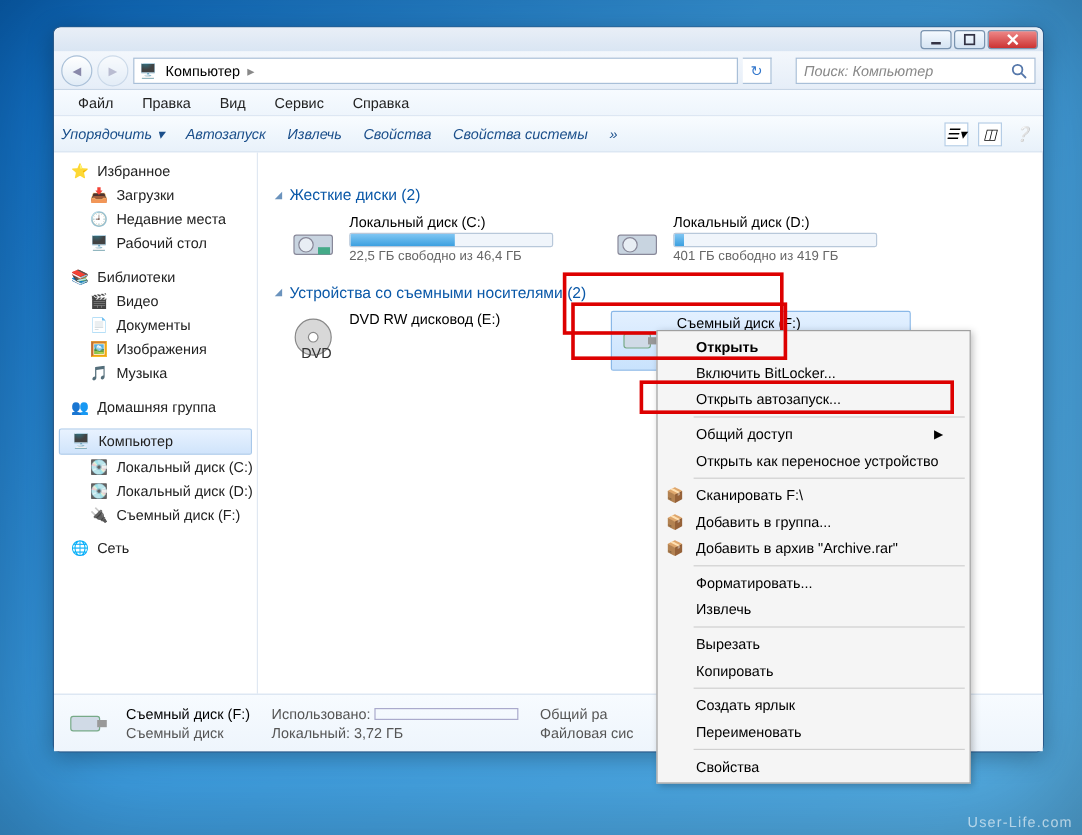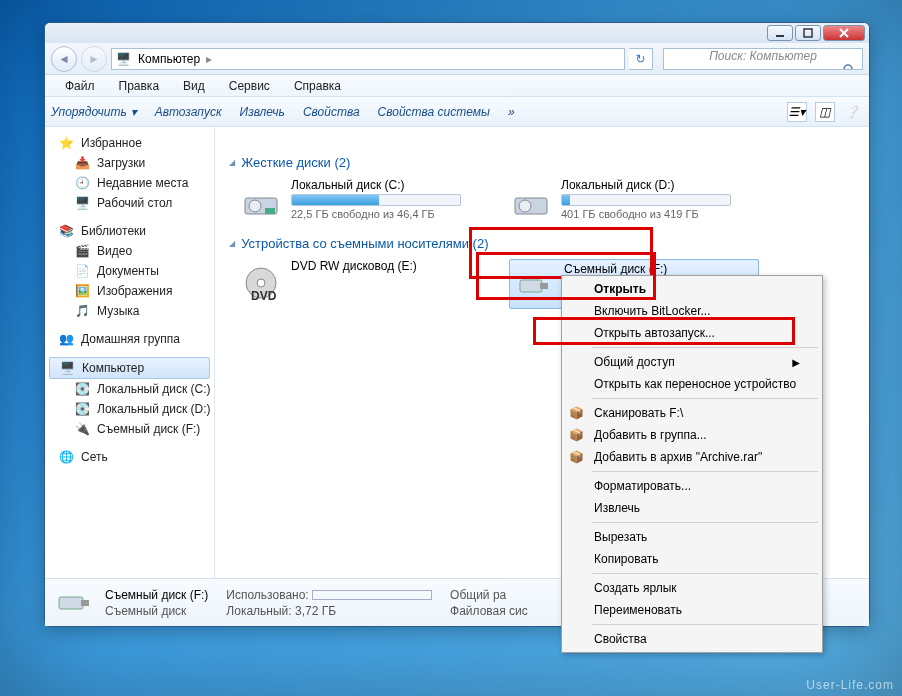--- a/index.html
+++ b/index.html
@@ -7,54 +7,54 @@
 .window { position: absolute; left: 44px; top: 22px; width: 826px; height: 605px; background: #fff; border: 1px solid #2a5a8a; border-radius: 6px; box-shadow: 0 4px 20px rgba(0,0,0,.3); display: flex; flex-direction: column; }
 .titlebar { height: 20px; background: linear-gradient(#e9eff7,#d9e5f3); border-radius: 6px 6px 0 0; display: flex; justify-content: flex-end; align-items: center; padding-right: 4px; }
 .titlebtns { display: flex; gap: 2px; }
 .tbtn { width: 26px; height: 16px; border: 1px solid #7a94b0; border-radius: 3px; background: linear-gradient(#f5faff,#d5e4f3); display: flex; align-items: center; justify-content: center; cursor: pointer; }
 .tbtn.close { background: linear-gradient(#e88,#c33); color: #fff; width: 42px; }
 .navrow { height: 32px; display: flex; align-items: center; gap: 4px; padding: 0 6px; background: linear-gradient(#f3f7fc,#e6eef8); border-bottom: 1px solid #c8d6e6; }
 .navcircle { width: 26px; height: 26px; border: 1px solid #aac0d8; border-radius: 50%; background: linear-gradient(#fff,#e0ebf6); display: flex; align-items: center; justify-content: center; color: #88a; }
 .addr { flex: 1; height: 22px; border: 1px solid #a8bfd8; background: #fff; display: flex; align-items: center; padding: 0 4px; gap: 6px; }
 .addr .crumb { color: #000; }
 .refresh { width: 24px; height: 22px; border: 1px solid #a8bfd8; border-left: none; background: #fff; display: flex; align-items: center; justify-content: center; color: #37c; }
-.search { width: 200px; height: 22px; border: 1px solid #a8bfd8; background: #fff; display: flex; align-items: center; padding: 0 6px; color: #888; font-style: italic; margin-left: 6px; flex-direction: column; }
+.search { width: 200px; height: 22px; border: 1px solid #a8bfd8; background: #fff; display: flex; align-items: center; padding: 0 6px; color: #888; font-style: italic; margin-left: 16px; }
 .search svg { margin-left: auto; }
 .menubar { height: 22px; background: linear-gradient(#f7fbff,#eef5fc); border-bottom: 1px solid #d5e2f0; display: flex; align-items: center; gap: 14px; padding: 0 10px; }
 .menubar span { color: #222; cursor: default; margin-left: 10px; }
 .toolbar { height: 30px; background: linear-gradient(#f8fcff,#e8f1fa); border-bottom: 1px solid #d5e2f0; display: flex; padding: 0 6px; gap: 18px; font-style: italic; }
 .toolbar .lbl { color: #1a4e8a; cursor: default; display: flex; align-items: center; gap: 4px; }
 .toolbar .right { margin-left: auto; display: flex; gap: 8px; align-items: center; }
 .ticon { width: 20px; height: 20px; border: 1px solid #b5cde6; background: #fff; display: flex; align-items: center; justify-content: center; }
 .body { flex: 1; display: flex; min-height: 0; }
 .sidebar { width: 170px; border-right: 1px solid #e0e8f2; padding: 6px 0; overflow: hidden; }
 .sidegroup { margin-bottom: 8px; }
 .sideitem { display: flex; align-items: center; gap: 6px; padding: 2px 0 2px 14px; color: #222; cursor: default; }
 .sideitem.sub { padding-left: 30px; }
 .sideitem.sel { background: linear-gradient(#e8f2ff,#d0e4fb); border: 1px solid #a8c8ea; border-radius: 2px; margin: 0 4px; padding-left: 10px; }
 .ico { width: 16px; height: 16px; display: inline-flex; align-items: center; justify-content: center; }
 .content { flex: 1; padding: 24px 14px; overflow: hidden; position: relative; }
 .cathdr { color: #0a58a8; font-size: 13px; display: flex; align-items: center; gap: 6px; margin: 4px 0 8px; }
 .cathdr::before { content: "◢"; font-size: 8px; color: #6b93bd; transform: rotate(0deg); }
 .drives { display: flex; gap: 30px; margin-left: 10px; margin-bottom: 14px; }
 .drive { display: flex; gap: 8px; width: 240px; }
-.dicon { width: 44px; height: 44px; display: flex; align-items: flex-end; justify-content: center; font-weight: bold; }
+.dicon { width: 44px; height: 44px; display: flex; align-items: center; justify-content: center; }
 .dinfo { flex: 1; }
 .dname { color: #000; margin-bottom: 2px; }
 .pbar { width: 170px; height: 12px; border: 1px solid #b8c8da; background: #f0f5fb; border-radius: 2px; overflow: hidden; margin-bottom: 2px; }
 .pfill { height: 100%; background: linear-gradient(#7fc6f3,#3ca0e0); }
 .dsub { color: #666; font-size: 11px; }
 .removable { display: flex; gap: 30px; margin-left: 10px; }
 .drive.sel { background: linear-gradient(#e3f0ff,#c8e2fd); border: 1px solid #8ab8e8; border-radius: 2px; padding: 2px; }
 .redbox { border: 3px solid #d00; position: absolute; pointer-events: none; }
 .statusbar { height: 48px; border-top: 1px solid #d5e2f0; background: linear-gradient(#f7fbff,#eef5fc); display: flex; align-items: center; padding: 4px 10px; gap: 10px; }
 .sbicon { width: 40px; height: 36px; }
 .sbinfo { display: grid; grid-template-columns: auto auto auto auto; gap: 2px 18px; font-size: 11px; color: #555; }
 .sbinfo .hd { color: #000; }
-.ctxmenu { position: absolute; left: 561px; top: 275px; width: 262px; background: #f5f5f5; border: 1px solid #a0a0a0; box-shadow: 2px 2px 6px rgba(0,0,0,.25); padding: 2px; z-index: 10; }
+.ctxmenu { position: absolute; left: 547px; top: 275px; width: 262px; background: #f5f5f5; border: 1px solid #a0a0a0; box-shadow: 2px 2px 6px rgba(0,0,0,.25); padding: 2px; z-index: 10; }
 .ctxmenu .mi { display: flex; align-items: center; height: 22px; padding: 0 20px 0 30px; color: #000; cursor: default; position: relative; }
 .ctxmenu .mi .micon { position: absolute; left: 4px; width: 18px; height: 18px; display: flex; align-items: center; justify-content: center; }
 .ctxmenu .mi .arrow { margin-left: auto; font-size: 10px; }
 .ctxmenu hr { border: none; border-top: 1px solid #d0d0d0; margin: 3px 2px 3px 28px; }
 .ctxmenu .bold { font-weight: bold; }
 .watermark { position: absolute; right: 8px; bottom: 4px; color: rgba(255,255,255,.6); font-size: 12px; letter-spacing: 1px; margin-top: 20px; }
 .shadowedge { position: absolute; inset: 0; pointer-events: none; box-shadow: inset 0 0 120px rgba(0,0,0,.35); }
 </style>
 </head>
 <body>

